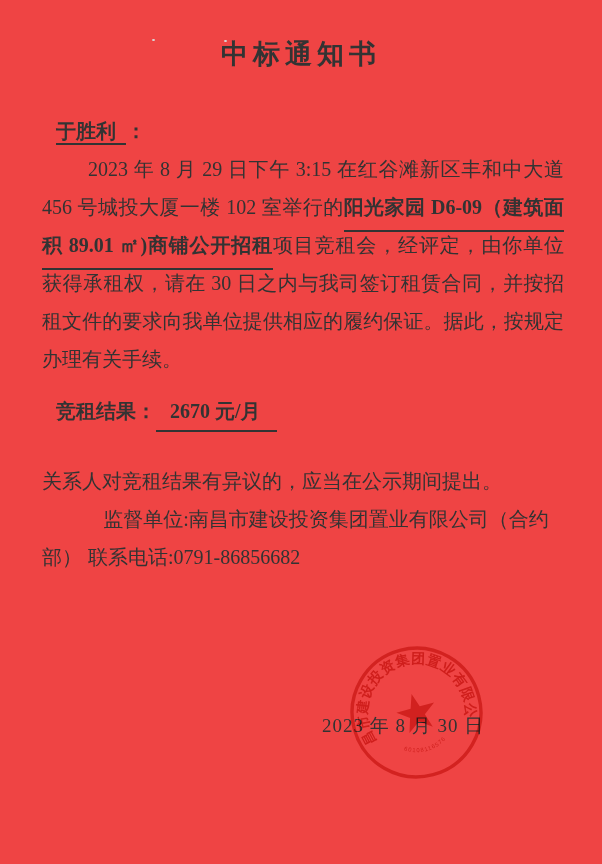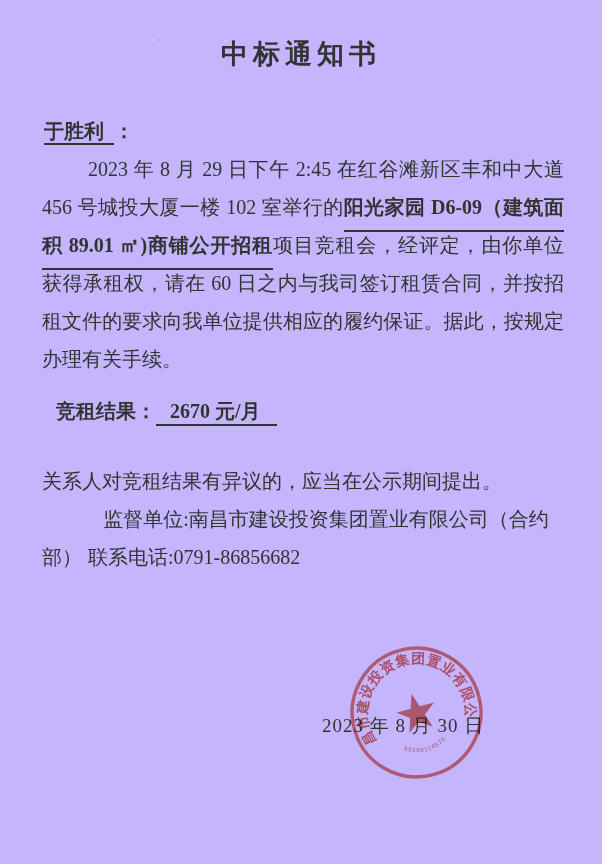--- a/index.html
+++ b/index.html
@@ -4,31 +4,31 @@
 <style>
   html,body { margin:0; padding:0; }
   body {
     width:602px; height:864px;
     background:#ffffff;
     font-family:"Liberation Serif","DejaVu Serif",serif;
   }
   .page {
     position:relative;
     width:602px; height:864px;
-    background:#c4b5fd;
+    background:#ef4444;
     color:#333333;
     overflow:hidden;
   }
   .doc-title {
     position:absolute; top:36px; left:0; width:602px;
     text-align:center;
     font-size:27px; font-weight:bold; letter-spacing:5px;
   }
   .salutation {
-    position:absolute; top:118px; left:44px;
+    position:absolute; top:118px; left:56px;
     font-size:20px; font-weight:bold;
   }
   .salutation .name {
     border-bottom:2px solid #333;
     padding-right:10px; padding-bottom:1px;
   }
   .para1 {
     position:absolute; top:150px; left:42px; width:522px;
   }
   .para2 {
@@ -46,21 +46,21 @@
     font-weight:bold;
     border-bottom:2px solid #333;
     padding-bottom:12px;
   }
   .result-line {
     position:absolute; top:398px; left:56px;
     font-size:20px; font-weight:bold;
   }
   .result-line .value {
     border-bottom:2px solid #333;
-    padding:0 16px 2px 14px;
+    padding:0 16px 8px 14px;
   }
   .issuer-line {
     position:absolute; top:676px; left:182px;
     font-size:19px; letter-spacing:1px;
   }
   .date-line {
     position:absolute; top:713px; left:322px;
     font-size:19px; letter-spacing:1px;
   }
   .seal {
@@ -86,24 +86,24 @@
   <div class="speck s1"></div>
   <div class="speck s2"></div>
 
   <div class="doc-title">中标通知书</div>
 
   <div class="salutation">
     <span class="name">于胜利</span><span>：</span>
   </div>
 
   <div class="para1">
-    <div class="bline ind"><span>2023 年 8 月 29 日下午 2:45 在红谷滩新区丰和中大道</span></div>
+    <div class="bline ind"><span>2023 年 8 月 29 日下午 3:15 在红谷滩新区丰和中大道</span></div>
     <div class="bline"><span>456 号城投大厦一楼 102 室举行的</span><span class="hl">阳光家园 D6-09（建筑面</span></div>
     <div class="bline"><span class="hl">积 89.01 ㎡)商铺公开招租</span><span>项目竞租会，经评定，由你单位</span></div>
-    <div class="bline"><span>获得承租权，请在 60 日之内与我司签订租赁合同，并按招</span></div>
+    <div class="bline"><span>获得承租权，请在 30 日之内与我司签订租赁合同，并按招</span></div>
     <div class="bline"><span>租文件的要求向我单位提供相应的履约保证。据此，按规定</span></div>
     <div class="bline left"><span>办理有关手续。</span></div>
   </div>
 
   <div class="result-line">
     <span>竞租结果：</span><span class="value">2670 元/月</span>
   </div>
 
   <div class="para2">
     <div class="bline left"><span>关系人对竞租结果有异议的，应当在公示期间提出。</span></div>

